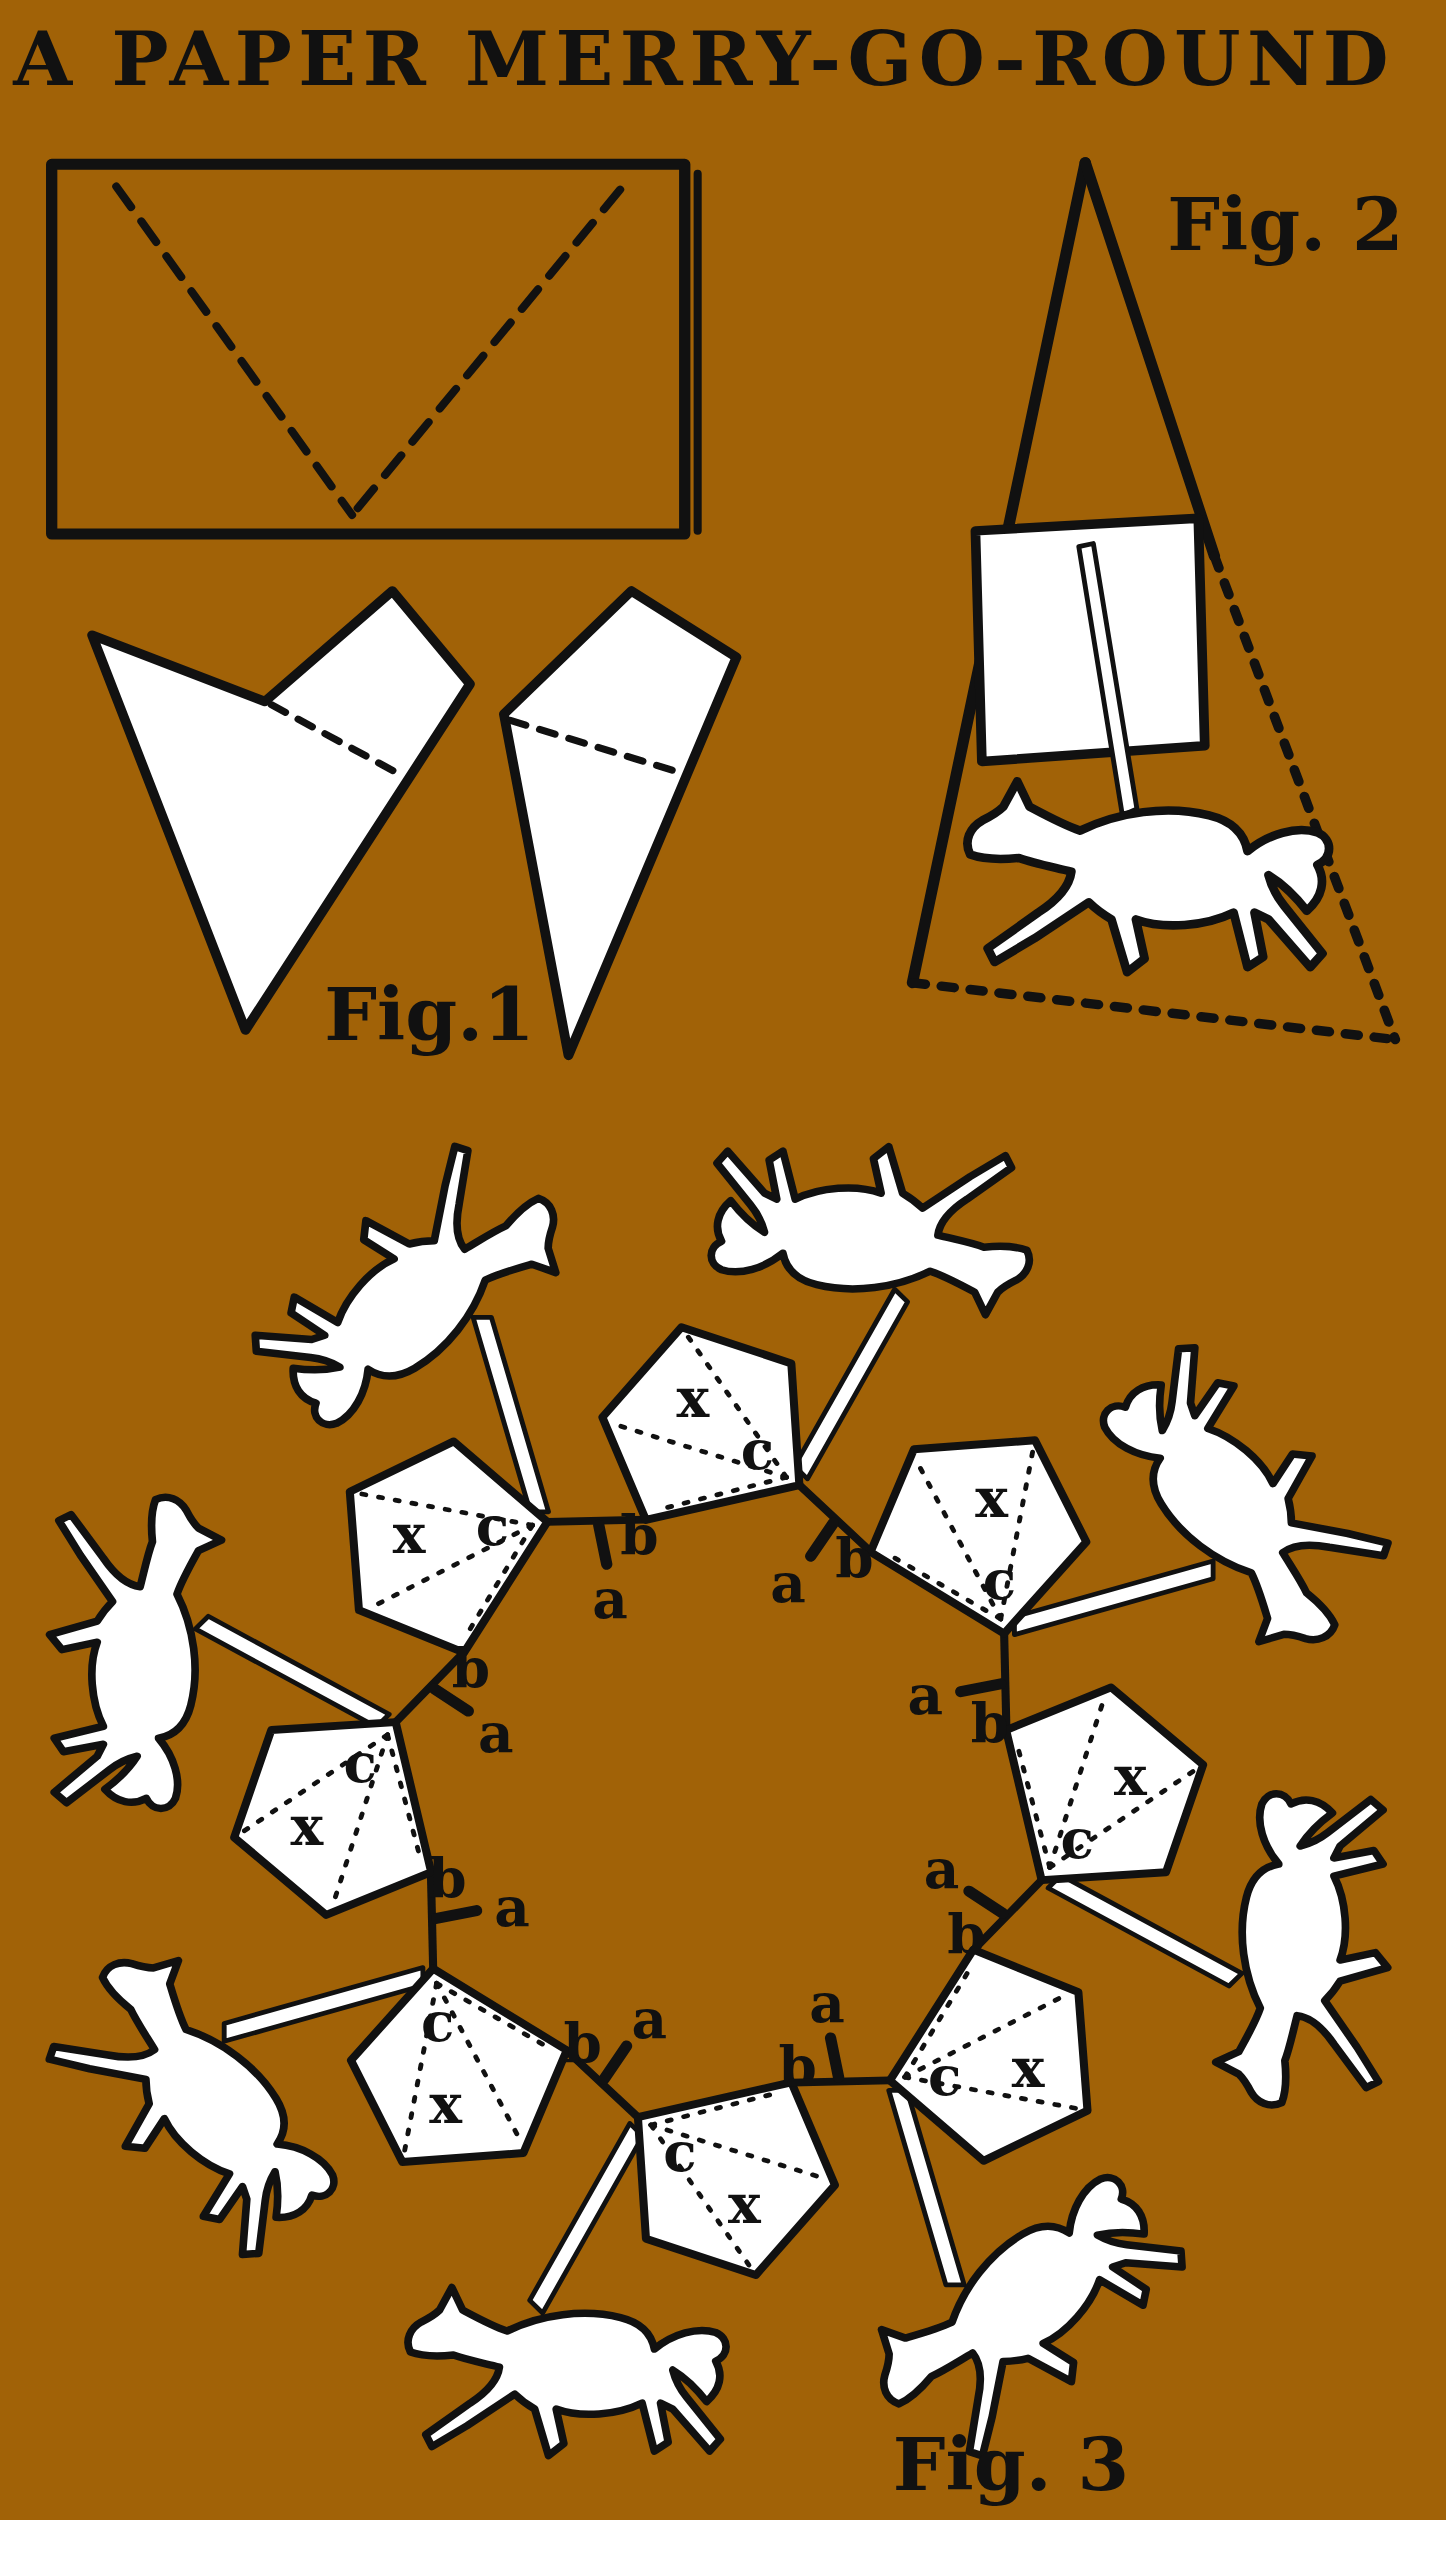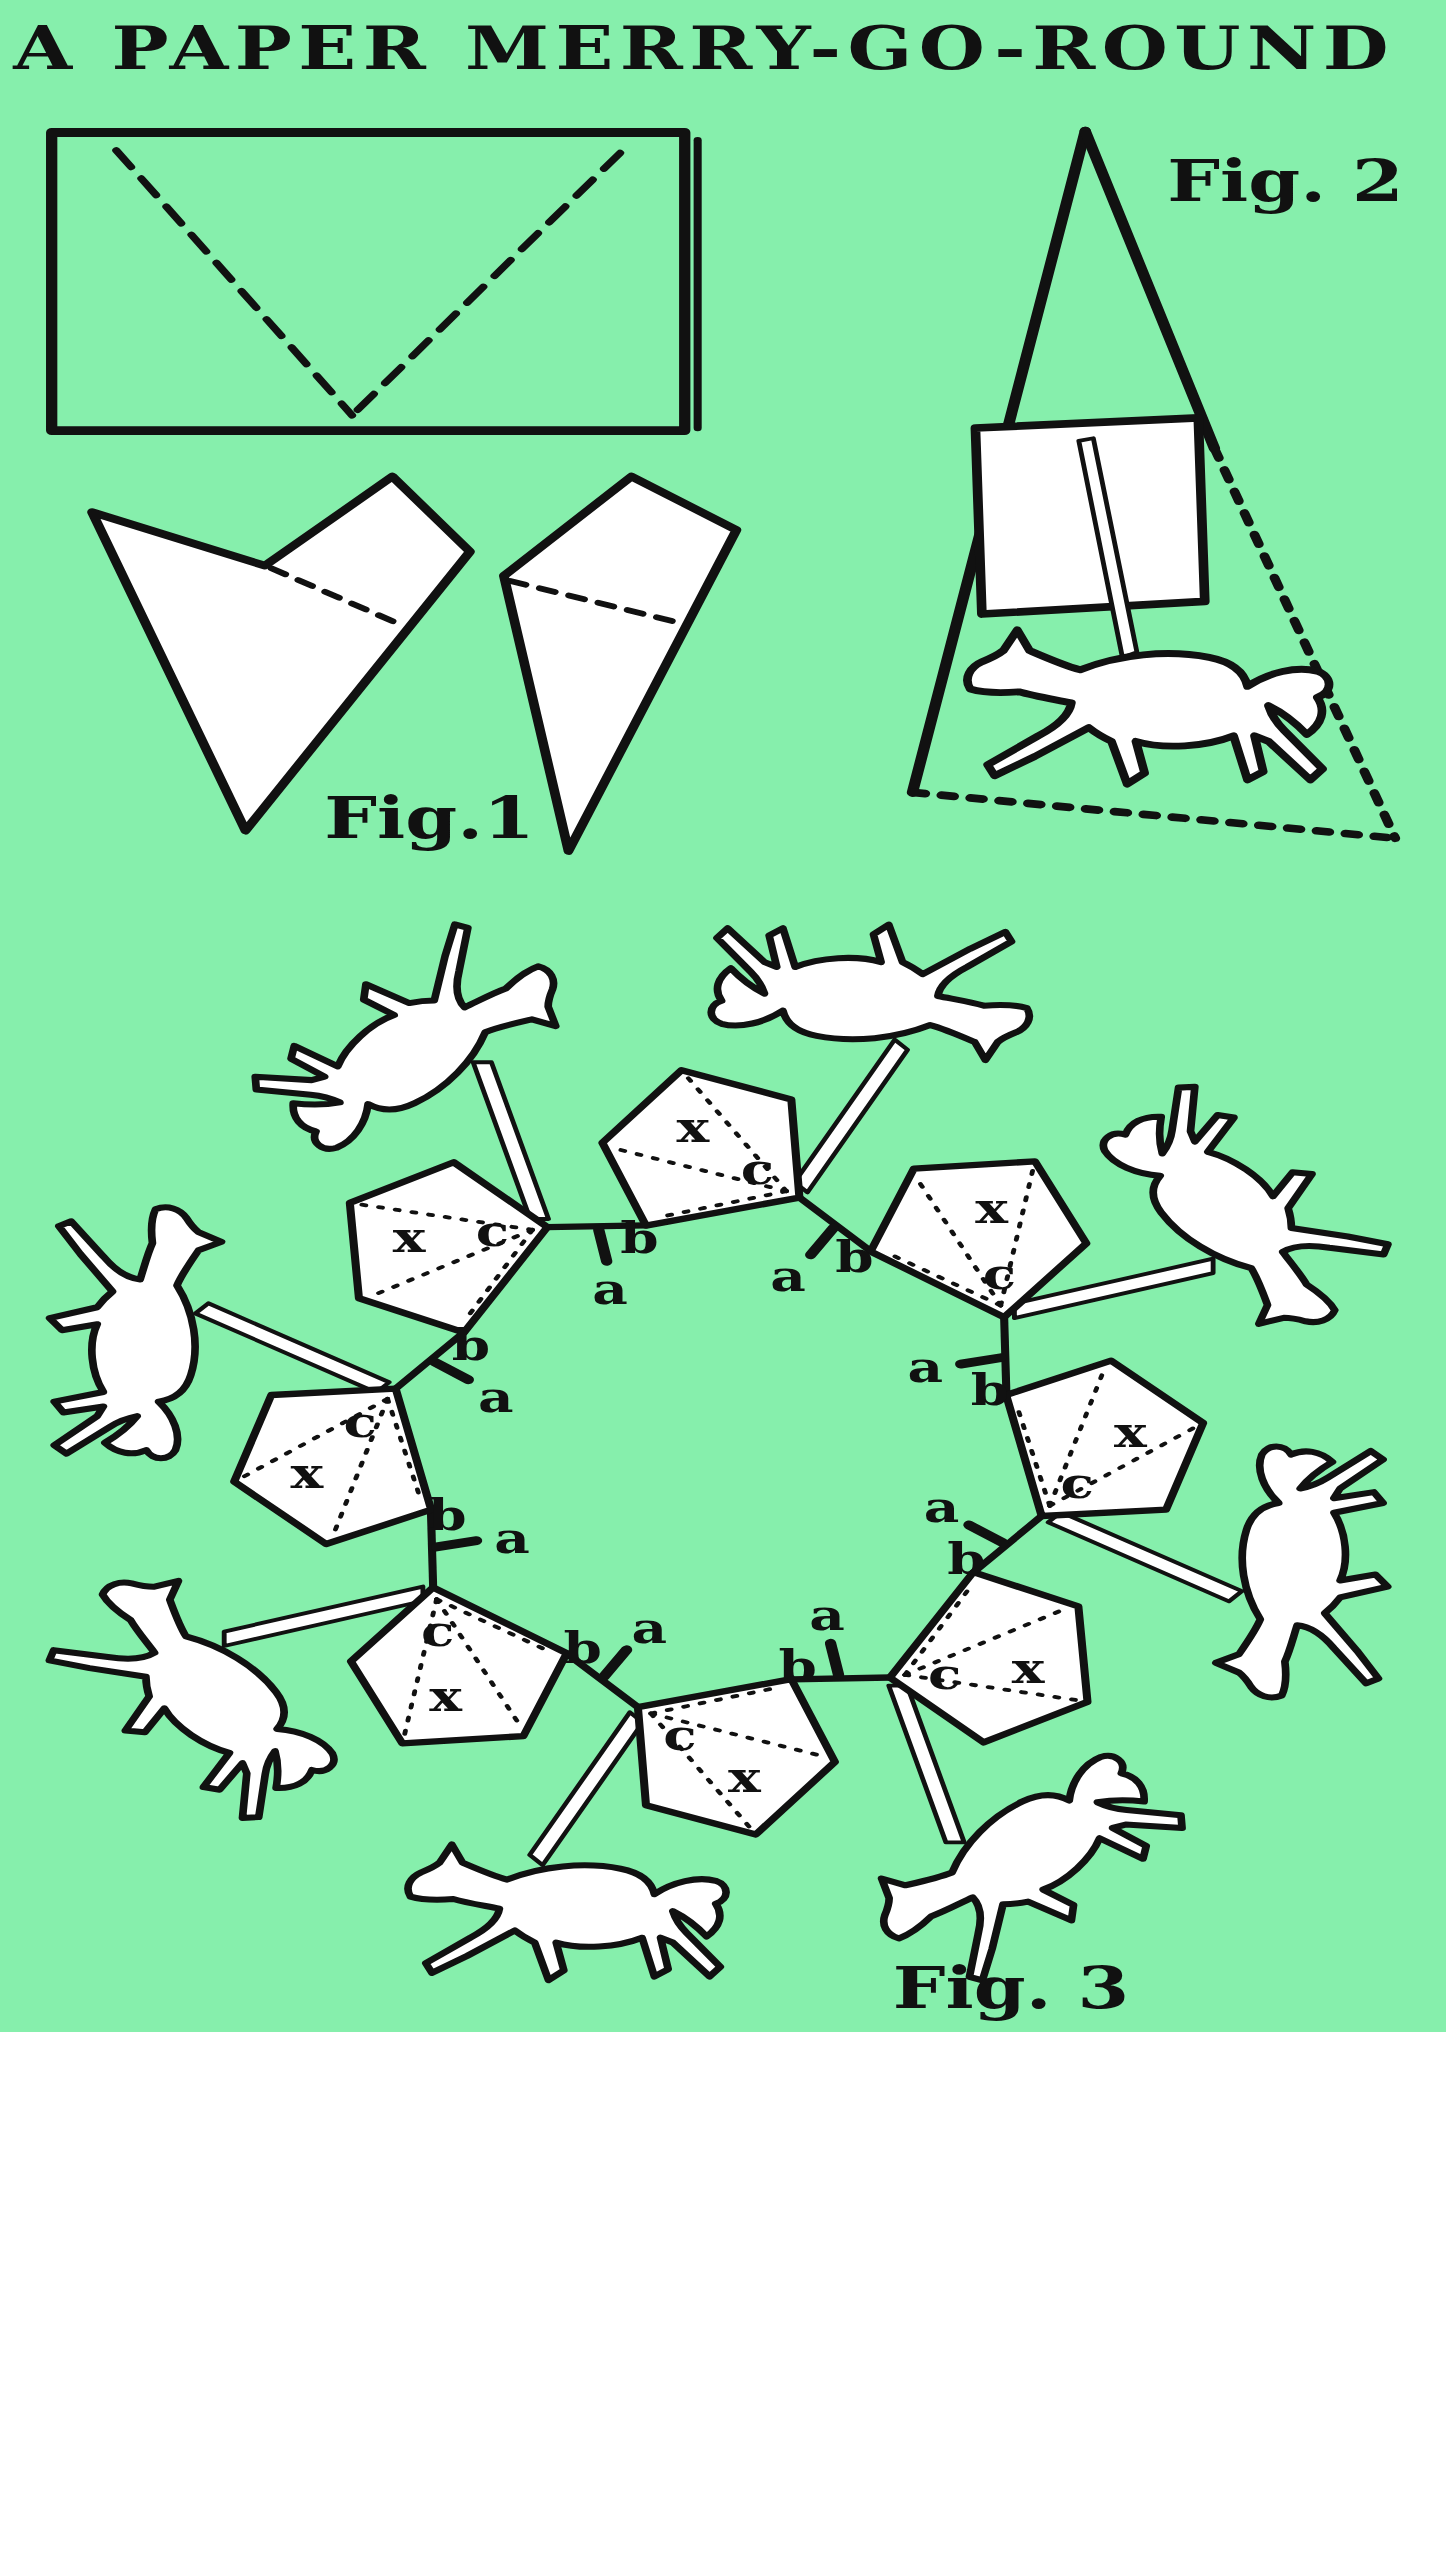--- a/index.html
+++ b/index.html
@@ -1,16 +1,16 @@
 <!DOCTYPE html>
 <html style="font-size:10.4px"><head>
 <meta charset="utf-8">
 <style>
   html,body{margin:0;padding:0;background:#ffffff;}
-  .page{position:relative;width:1447px;height:2032px;background:#86efac;overflow:hidden;}
+  .page{position:relative;width:1447px;height:2520px;background:#a16207;overflow:hidden;}
   .page svg{position:absolute;inset:0;width:100%;height:100%;}
 
   .title-text{font:bold 47px "DejaVu Serif", serif;letter-spacing:4px;fill:#111;text-anchor:middle;}
   .caption{font:bold 46px "DejaVu Serif", serif;fill:#111;text-anchor:middle;}
   .letter{font:bold 34px "DejaVu Serif", serif;fill:#111;text-anchor:middle;dominant-baseline:central;}
 
   .ink7{fill:none;stroke:#111;stroke-width:7;stroke-linecap:round;stroke-linejoin:round;}
   .ink5{fill:none;stroke:#111;stroke-width:5;stroke-linecap:round;stroke-linejoin:round;}
   .shape{fill:#fff;stroke:#111;stroke-width:6;stroke-linejoin:round;}
   .panel{fill:#fff;stroke:#111;stroke-width:5;stroke-linejoin:round;}

